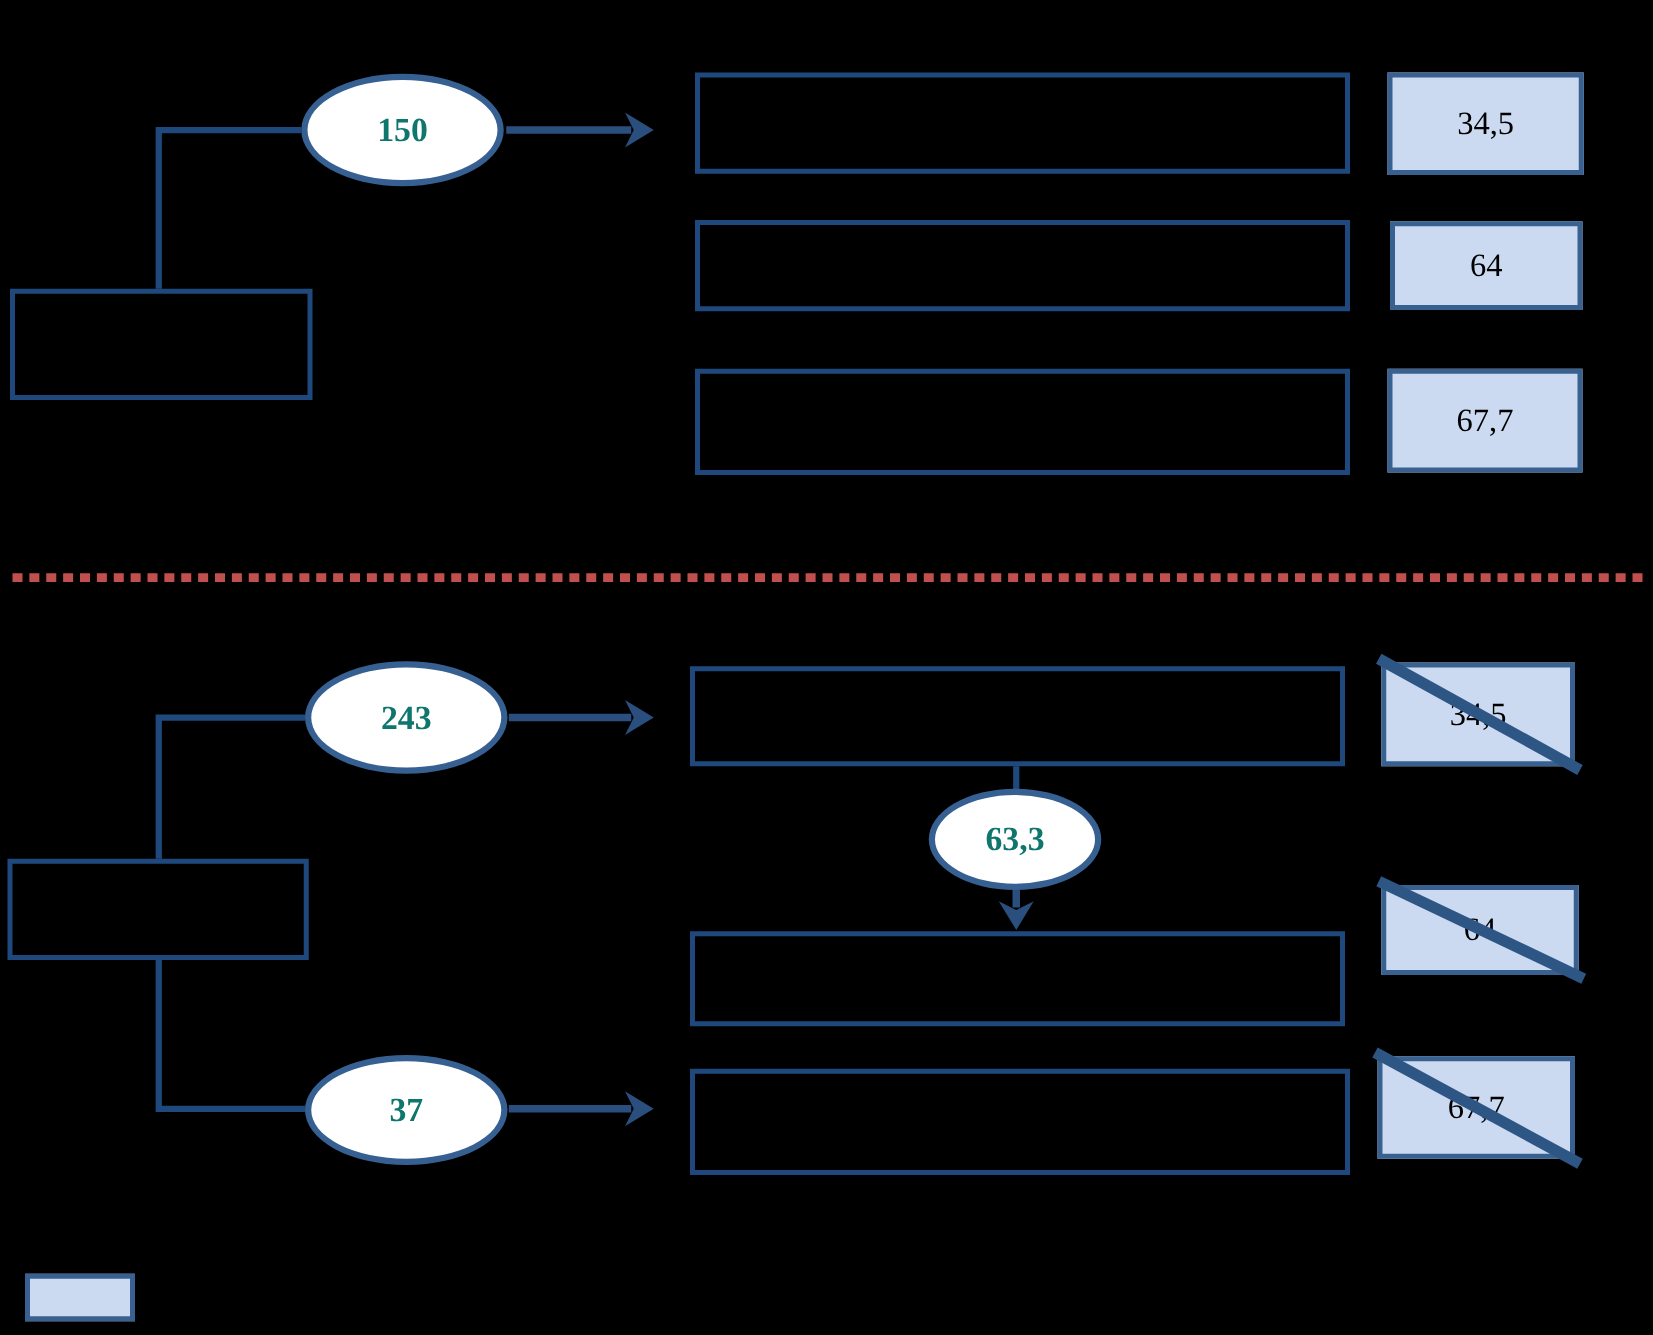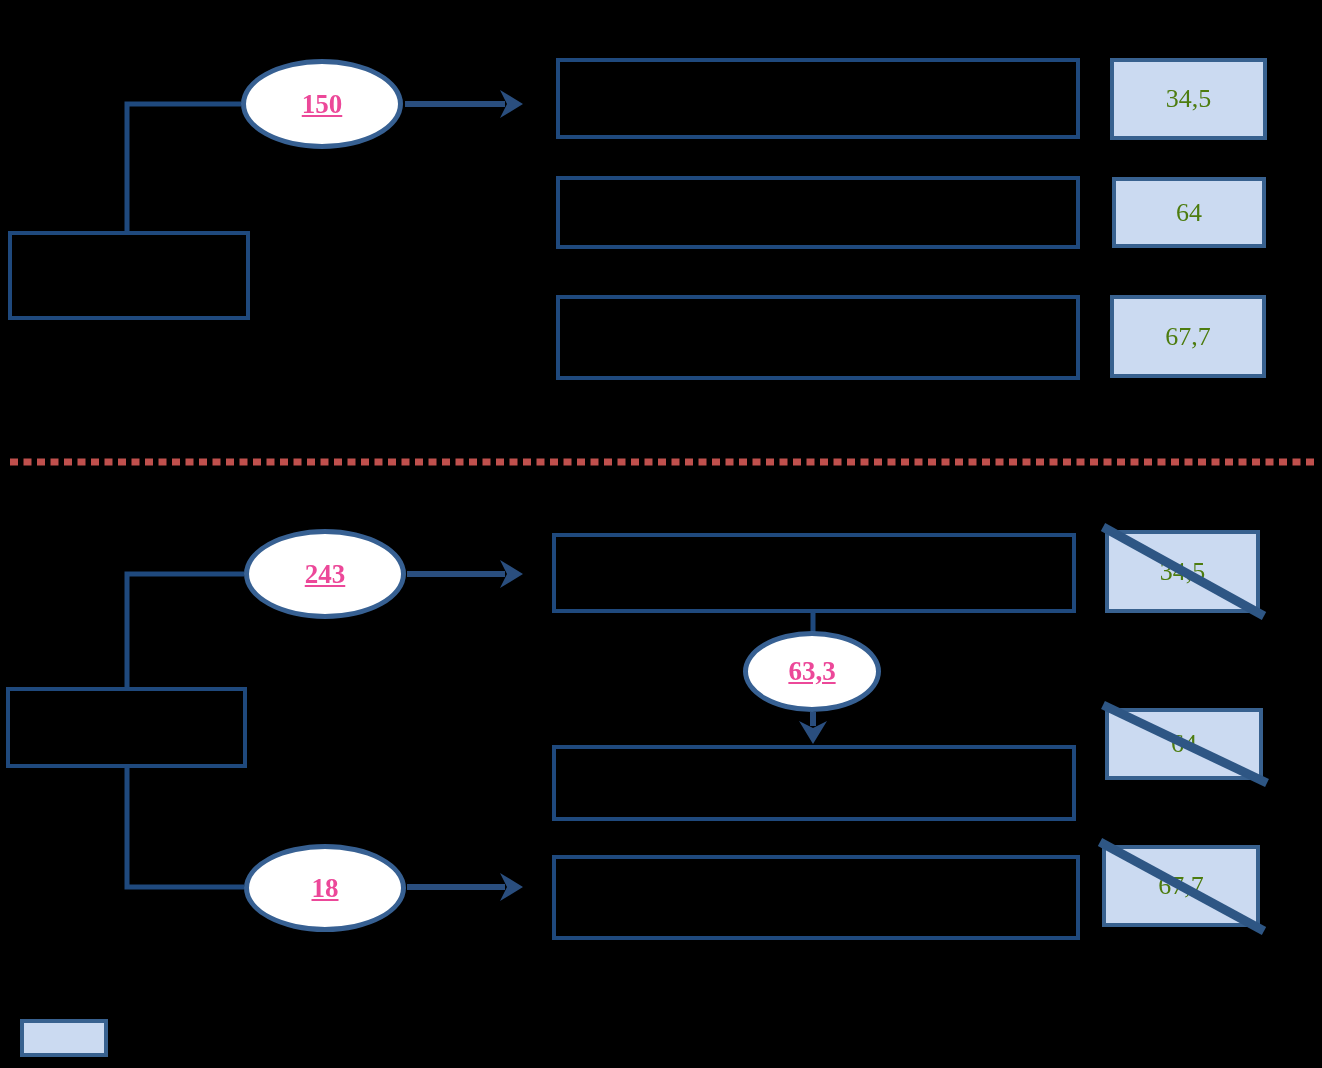--- a/index.html
+++ b/index.html
@@ -5,26 +5,26 @@
   html,body{margin:0;padding:0;background:#000;}
   .canvas{
     position:relative;width:1322px;height:1068px;background:#000;overflow:hidden;
     font-family:"Liberation Serif","DejaVu Serif",serif;
   }
   .shape{position:absolute;box-sizing:border-box;}
   .outline-box{border:4px solid #1f497d;background:transparent;}
   .ellipse{
     background:#ffffff;border:5px solid #376092;border-radius:50%;
     display:flex;align-items:center;justify-content:center;
-    font-weight:bold;font-size:27px;color:#ec4899;z-index:2;text-decoration:underline;
+    font-weight:bold;font-size:27px;color:#0f766e;z-index:2;
   }
   .value-box{
     background:#cbdaf1;border:4px solid #38618f;
     display:flex;align-items:center;justify-content:center;
-    font-size:26px;color:#4d7c0f;z-index:2;
+    font-size:26px;color:#000000;z-index:2;
   }
   .legend-swatch{
     background:#cbdaf1;border:4px solid #38618f;z-index:2;
   }
   .overlay{position:absolute;left:0;top:0;z-index:3;pointer-events:none;}
   .layer{position:absolute;left:0;top:0;z-index:1;pointer-events:none;}
 </style>
 </head>
 <body>
 
@@ -94,21 +94,21 @@
 
   <div class="shape ellipse" style="left:244px;top:529px;width:162px;height:90px;text-align:center;">
     <span>243</span>
   </div>
 
   <div class="shape ellipse" style="left:743px;top:631px;width:138px;height:81px;">
     <span>63,3</span>
   </div>
 
   <div class="shape ellipse" style="left:244px;top:844px;width:162px;height:88px;">
-    <span>18</span>
+    <span>37</span>
   </div>
 
   <div class="shape outline-box" style="left:552px;top:533px;width:524px;height:80px;"></div>
   <div class="shape outline-box" style="left:552px;top:745px;width:524px;height:76px;"></div>
   <div class="shape outline-box" style="left:552px;top:855px;width:528px;height:85px;"></div>
 
   <div class="shape value-box" style="left:1105px;top:530px;width:155px;height:83px;">
     <span>34,5</span>
   </div>
   <div class="shape value-box" style="left:1105px;top:708px;width:158px;height:72px;">

